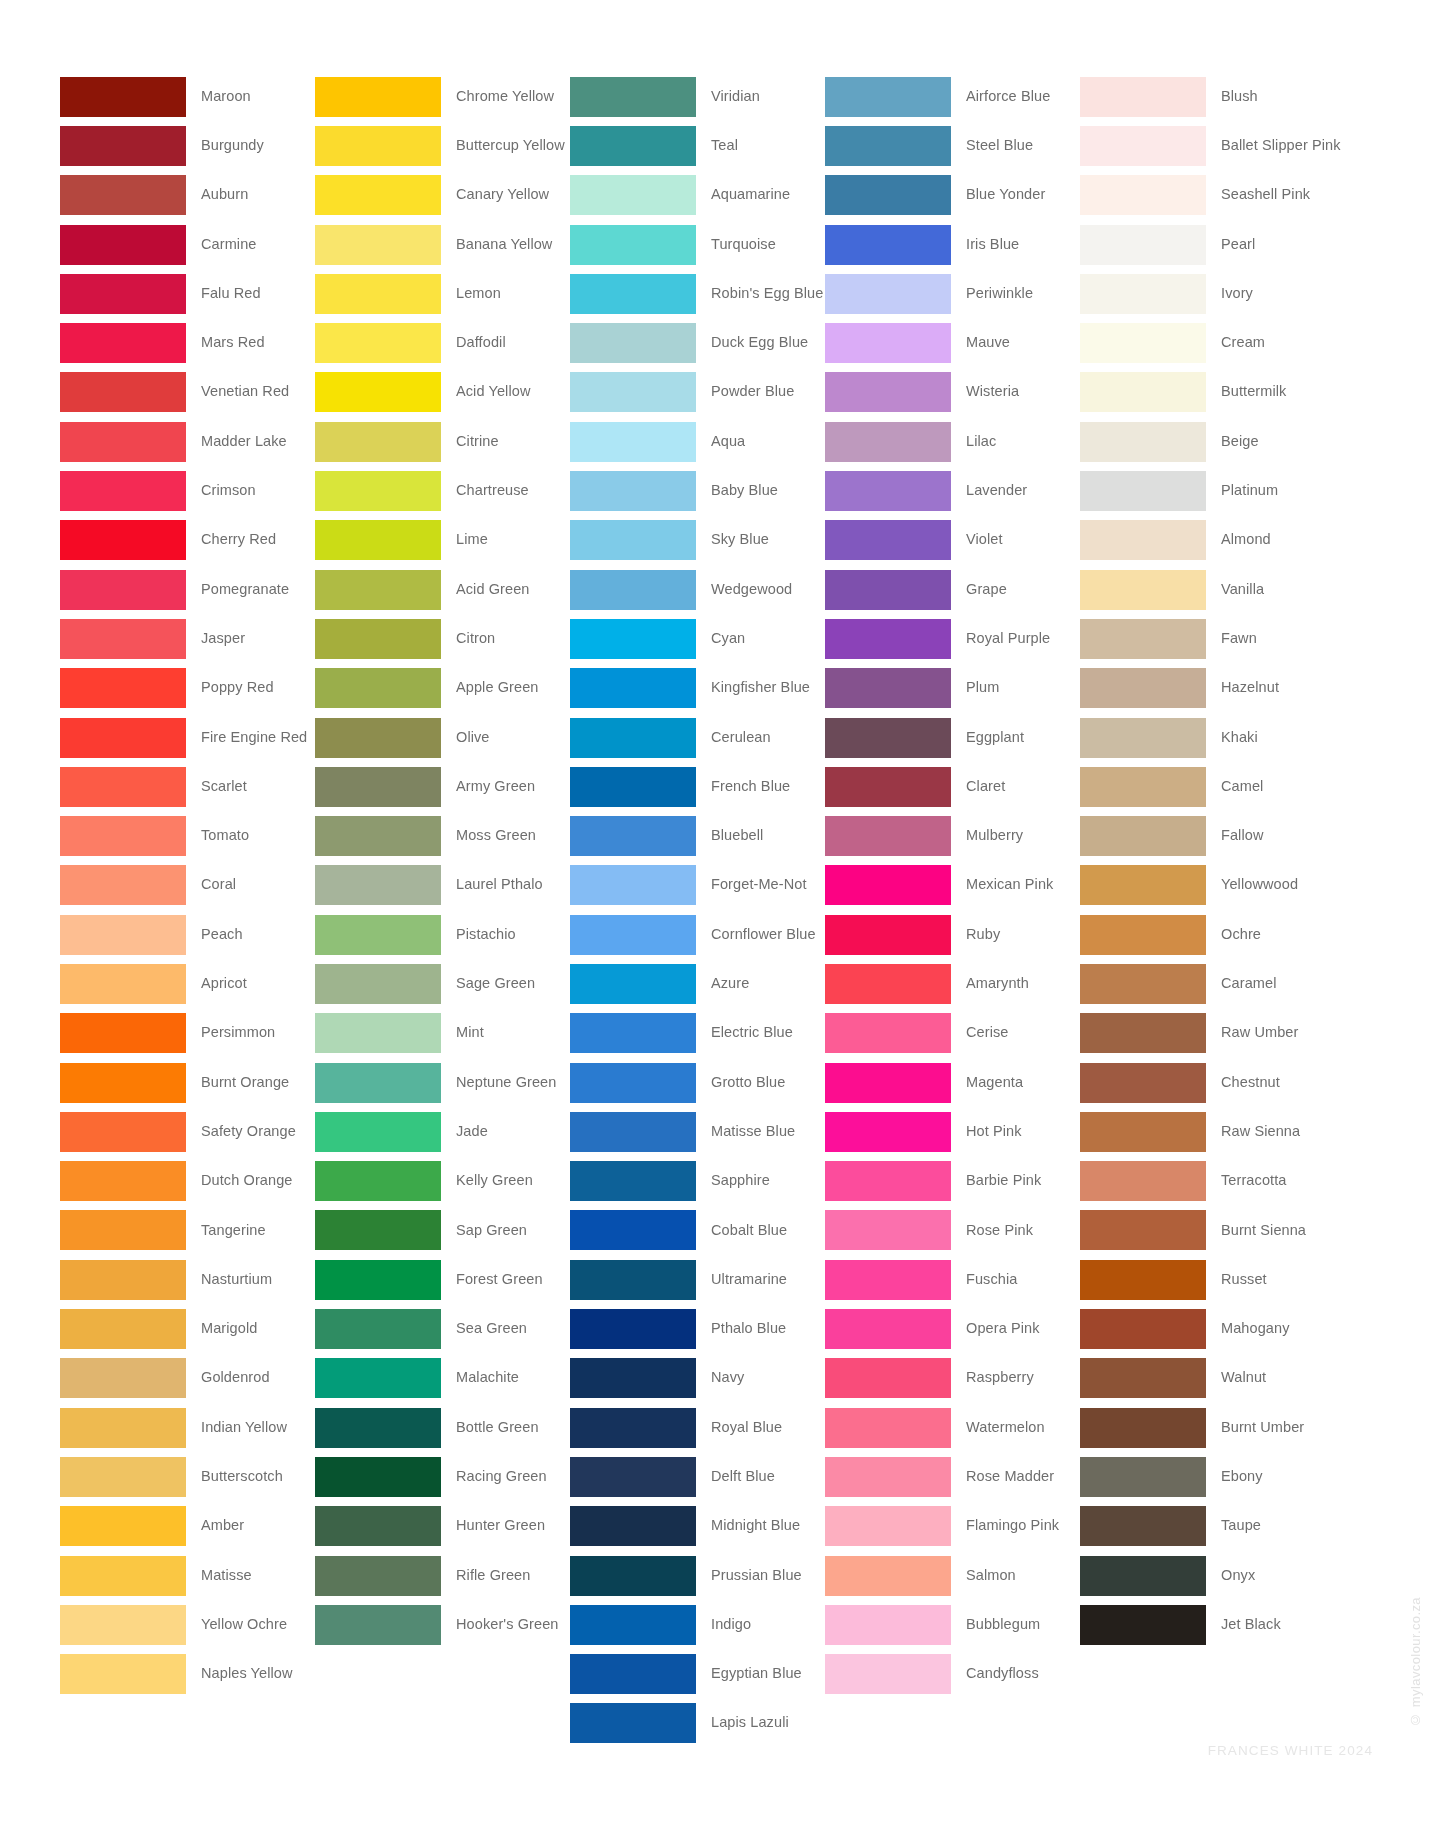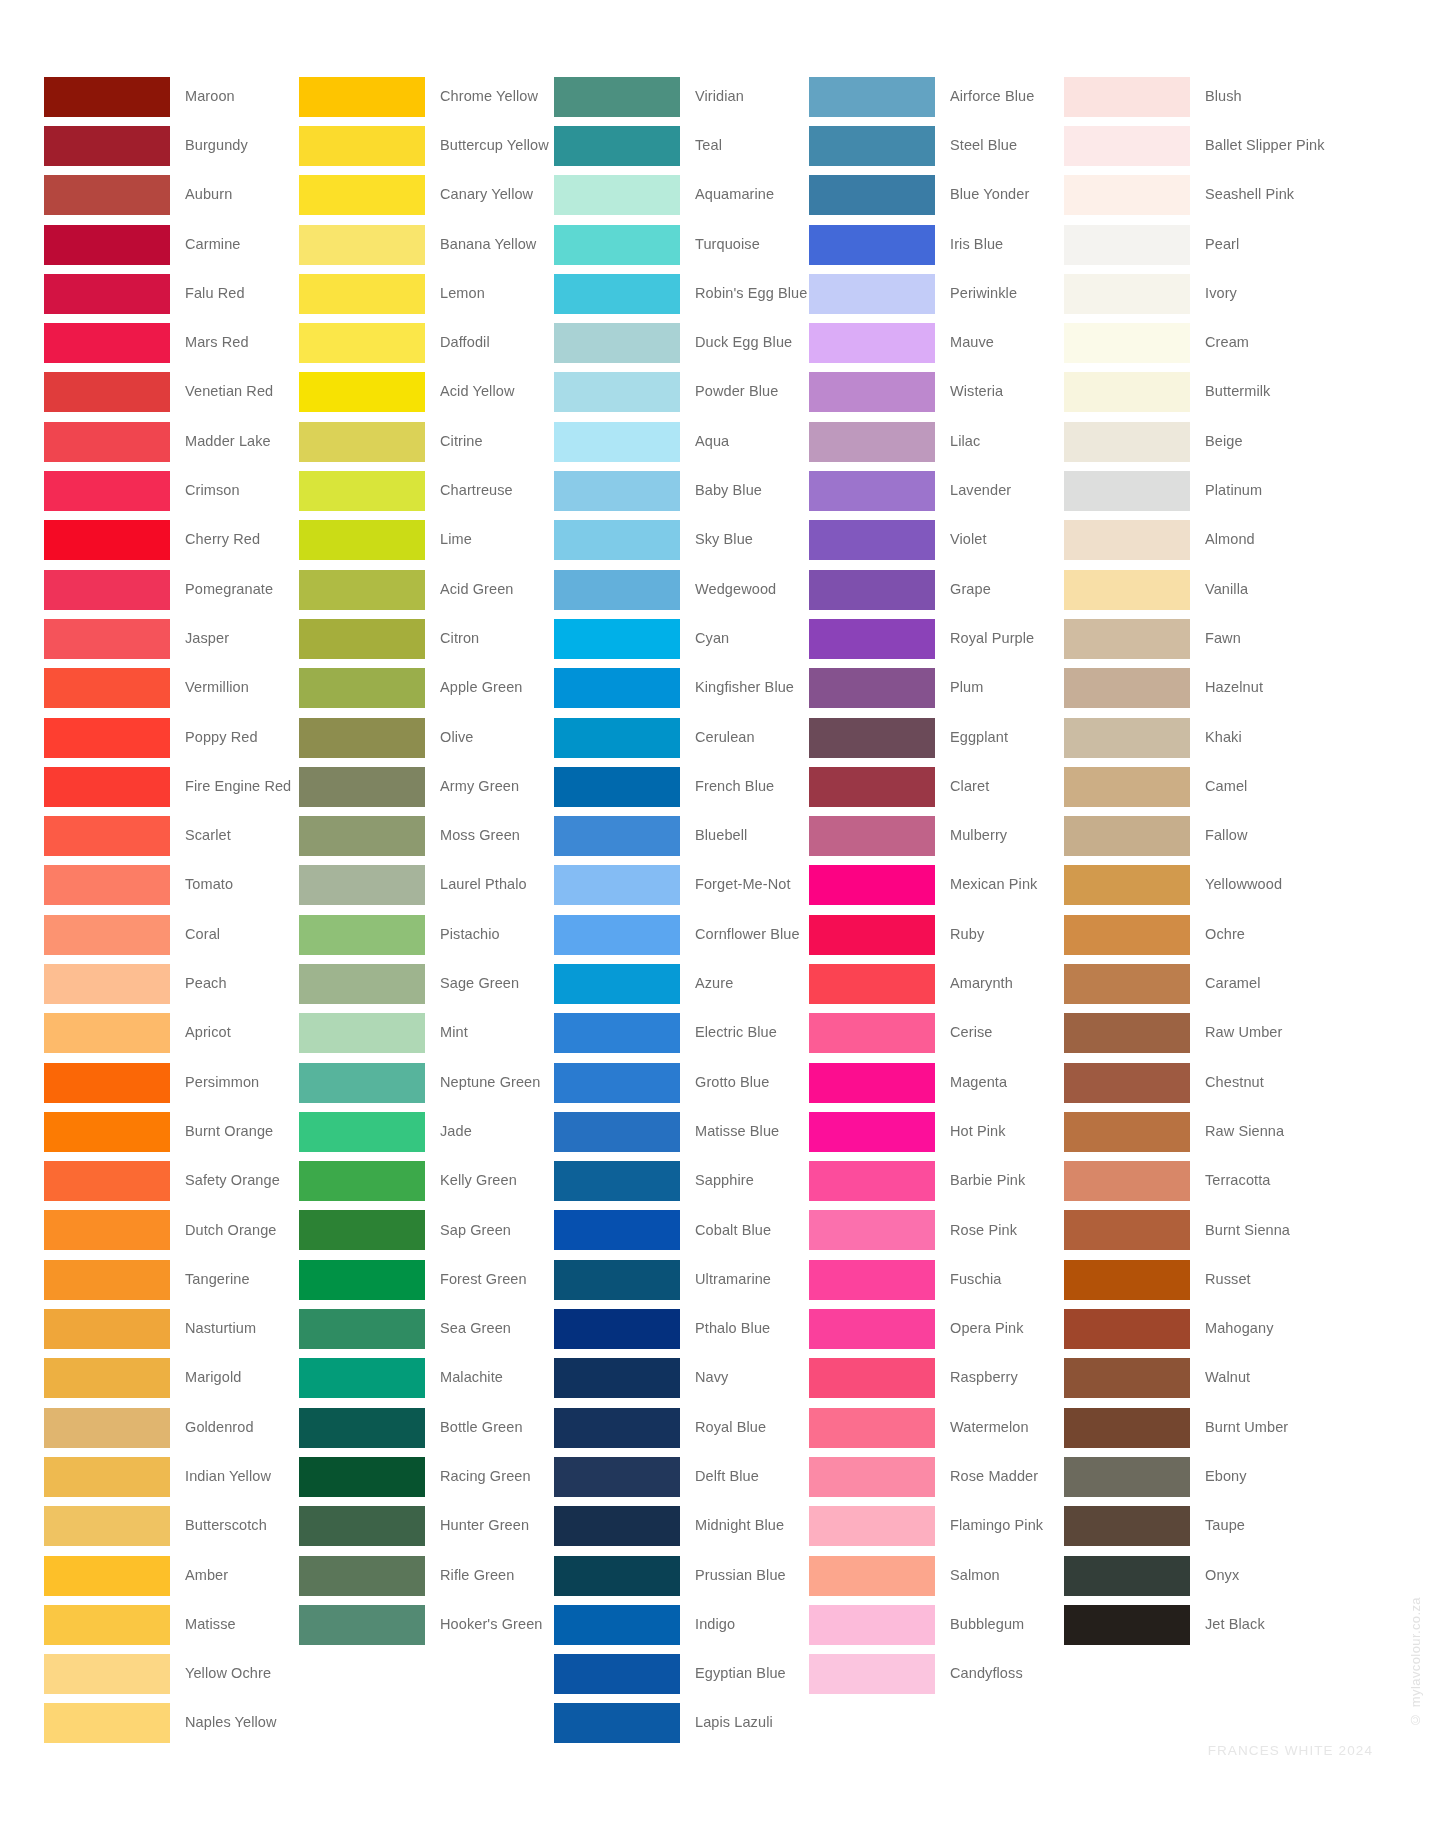--- a/index.html
+++ b/index.html
@@ -8,21 +8,21 @@
     height: 1823px;
     background: #ffffff;
     font-family: "Liberation Sans", sans-serif;
     overflow: hidden;
   }
   #sheet {
     position: relative;
     width: 1445px;
     height: 1823px;
     background: #ffffff;
-    padding: 72px 70px 0 44px;
+    padding: 72px 70px 0 60px;
   }
   #columns {
     display: flex;
     flex-direction: row;
     align-items: flex-start;
     justify-content: flex-start;
     gap: 0px;
   }
   .color-column {
     width: 255px;
@@ -119,24 +119,20 @@
         </div>
         <div class="swatch-row">
           <div class="swatch-chip" style="background-color: rgb(239, 51, 89);"></div>
           <div class="swatch-label">Pomegranate</div>
         </div>
         <div class="swatch-row">
           <div class="swatch-chip" style="background-color: rgb(245, 83, 90);"></div>
           <div class="swatch-label">Jasper</div>
         </div>
         <div class="swatch-row">
-          <div class="swatch-chip" style="background-color: rgb(250, 81, 55);"></div>
-          <div class="swatch-label">Vermillion</div>
-        </div>
-        <div class="swatch-row">
           <div class="swatch-chip" style="background-color: rgb(254, 62, 48);"></div>
           <div class="swatch-label">Poppy Red</div>
         </div>
         <div class="swatch-row">
           <div class="swatch-chip" style="background-color: rgb(251, 59, 49);"></div>
           <div class="swatch-label">Fire Engine Red</div>
         </div>
         <div class="swatch-row">
           <div class="swatch-chip" style="background-color: rgb(252, 91, 70);"></div>
           <div class="swatch-label">Scarlet</div>

